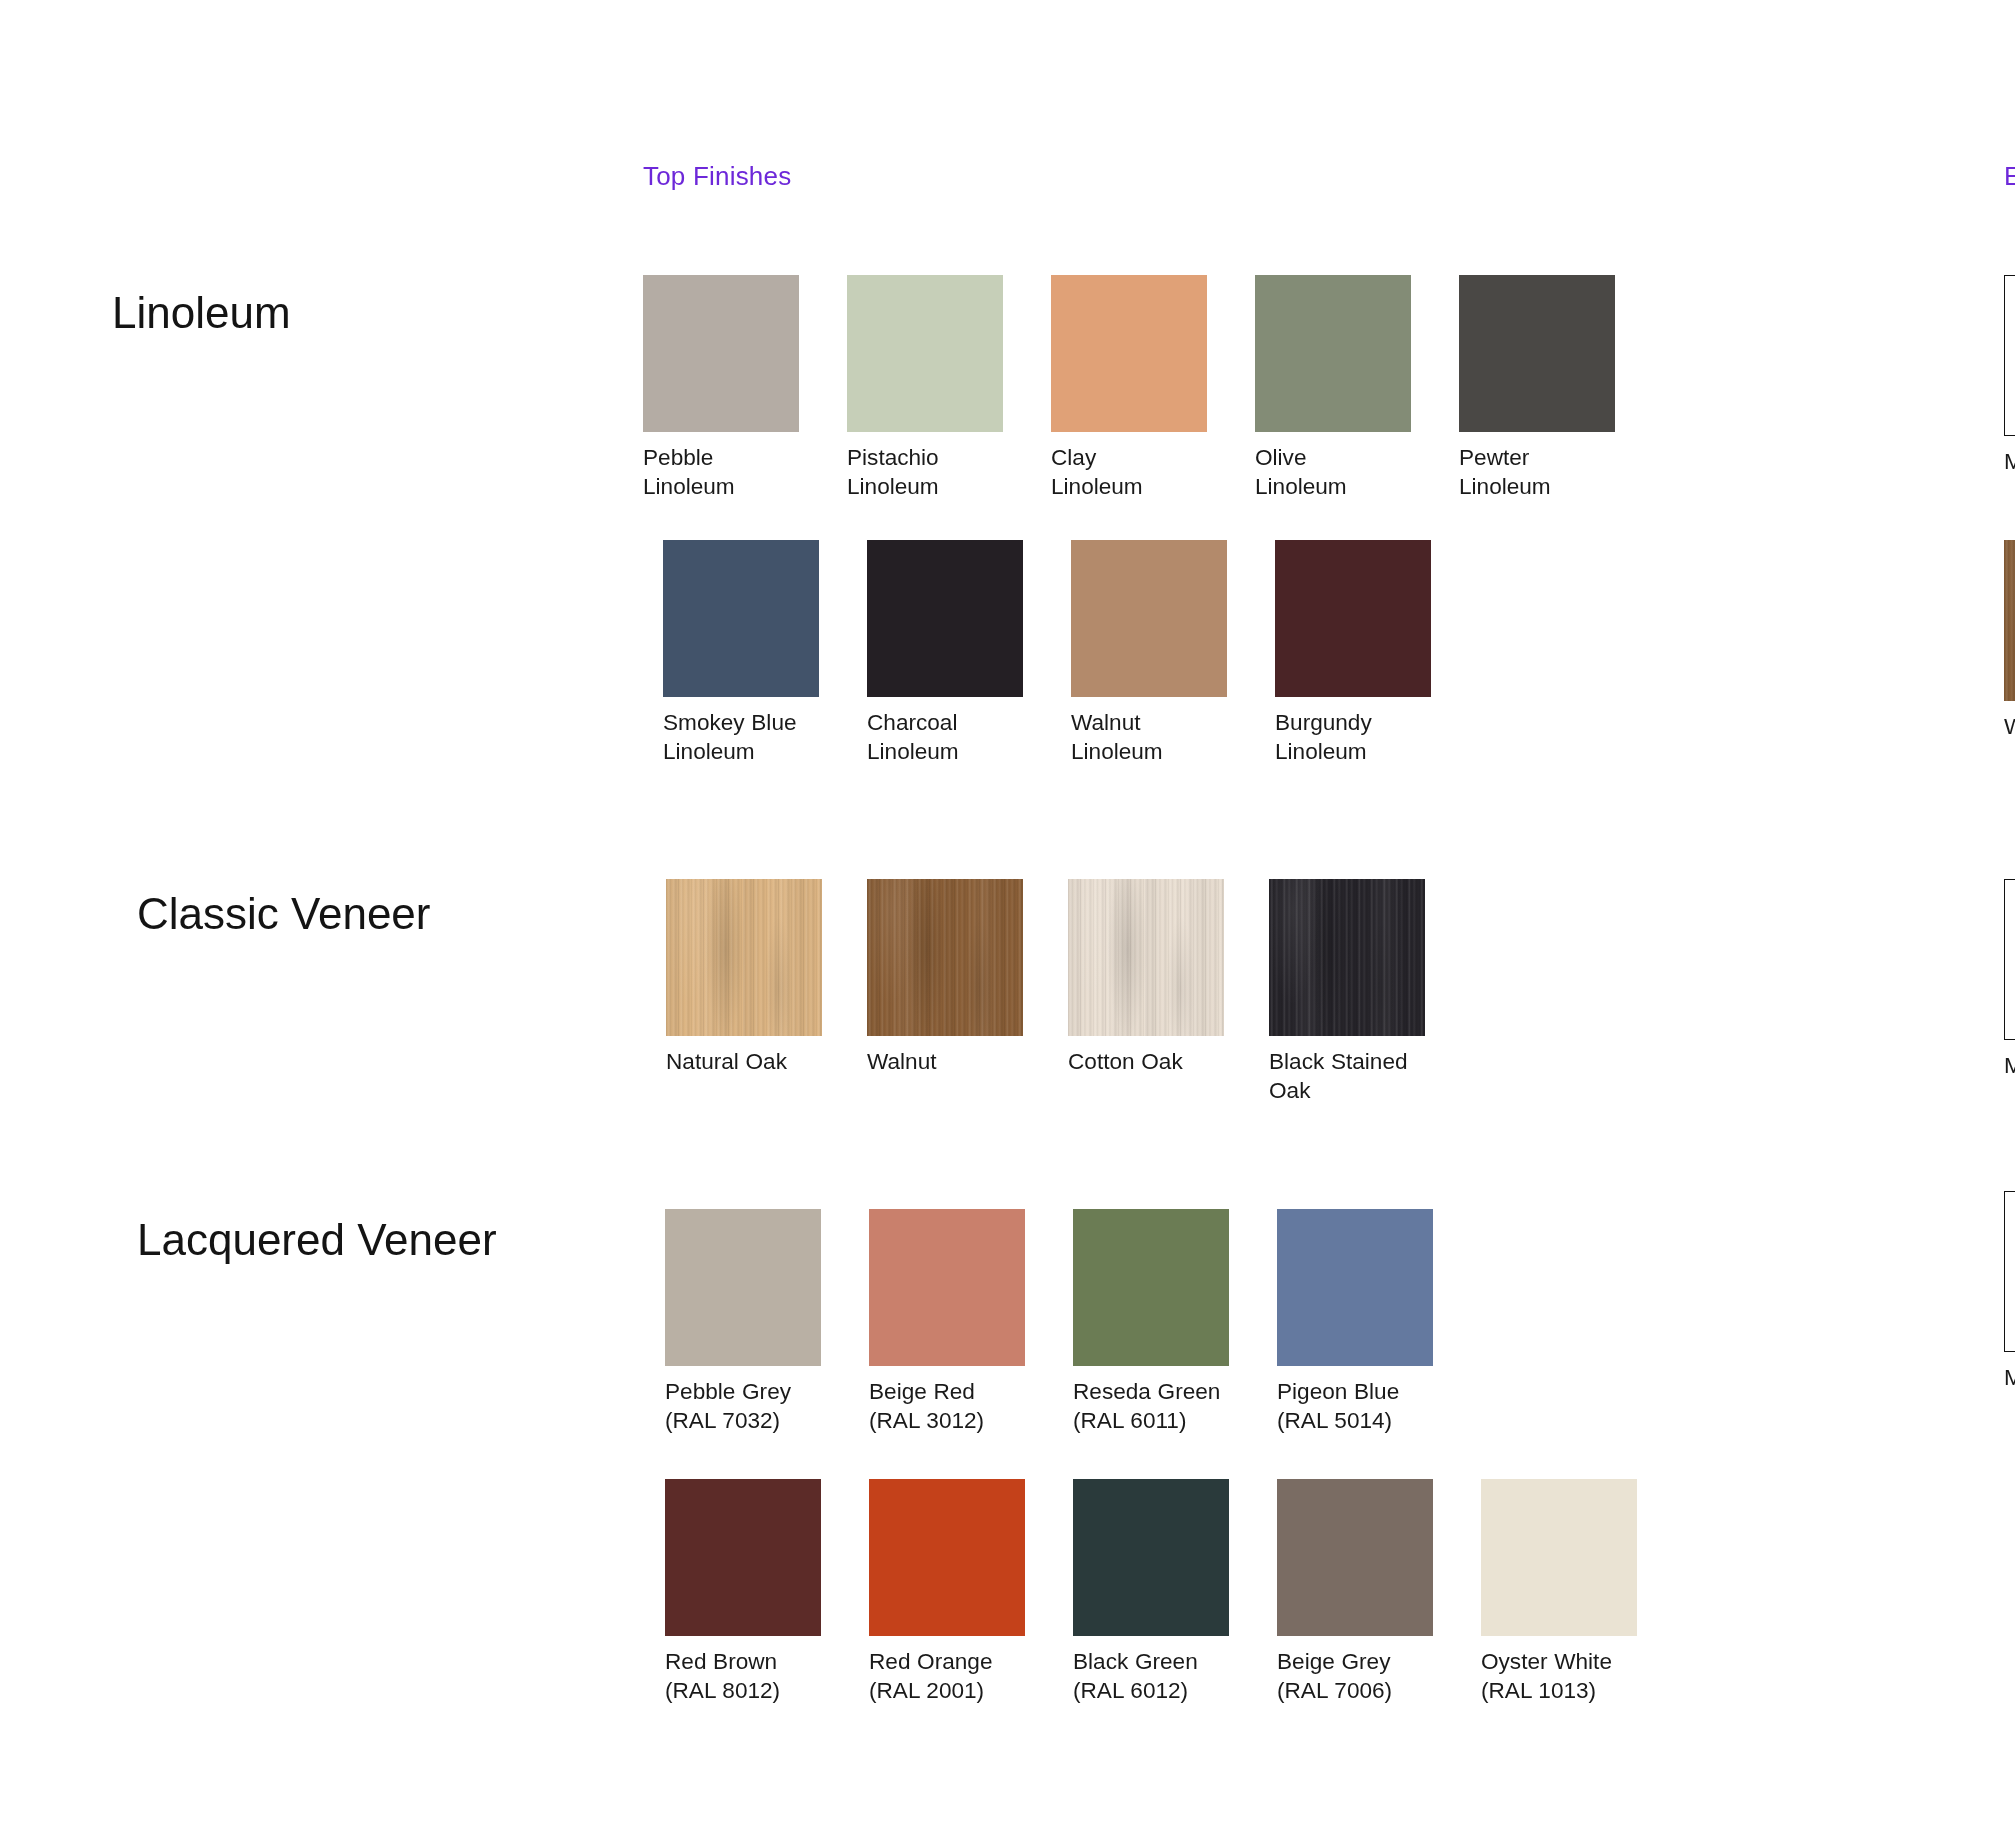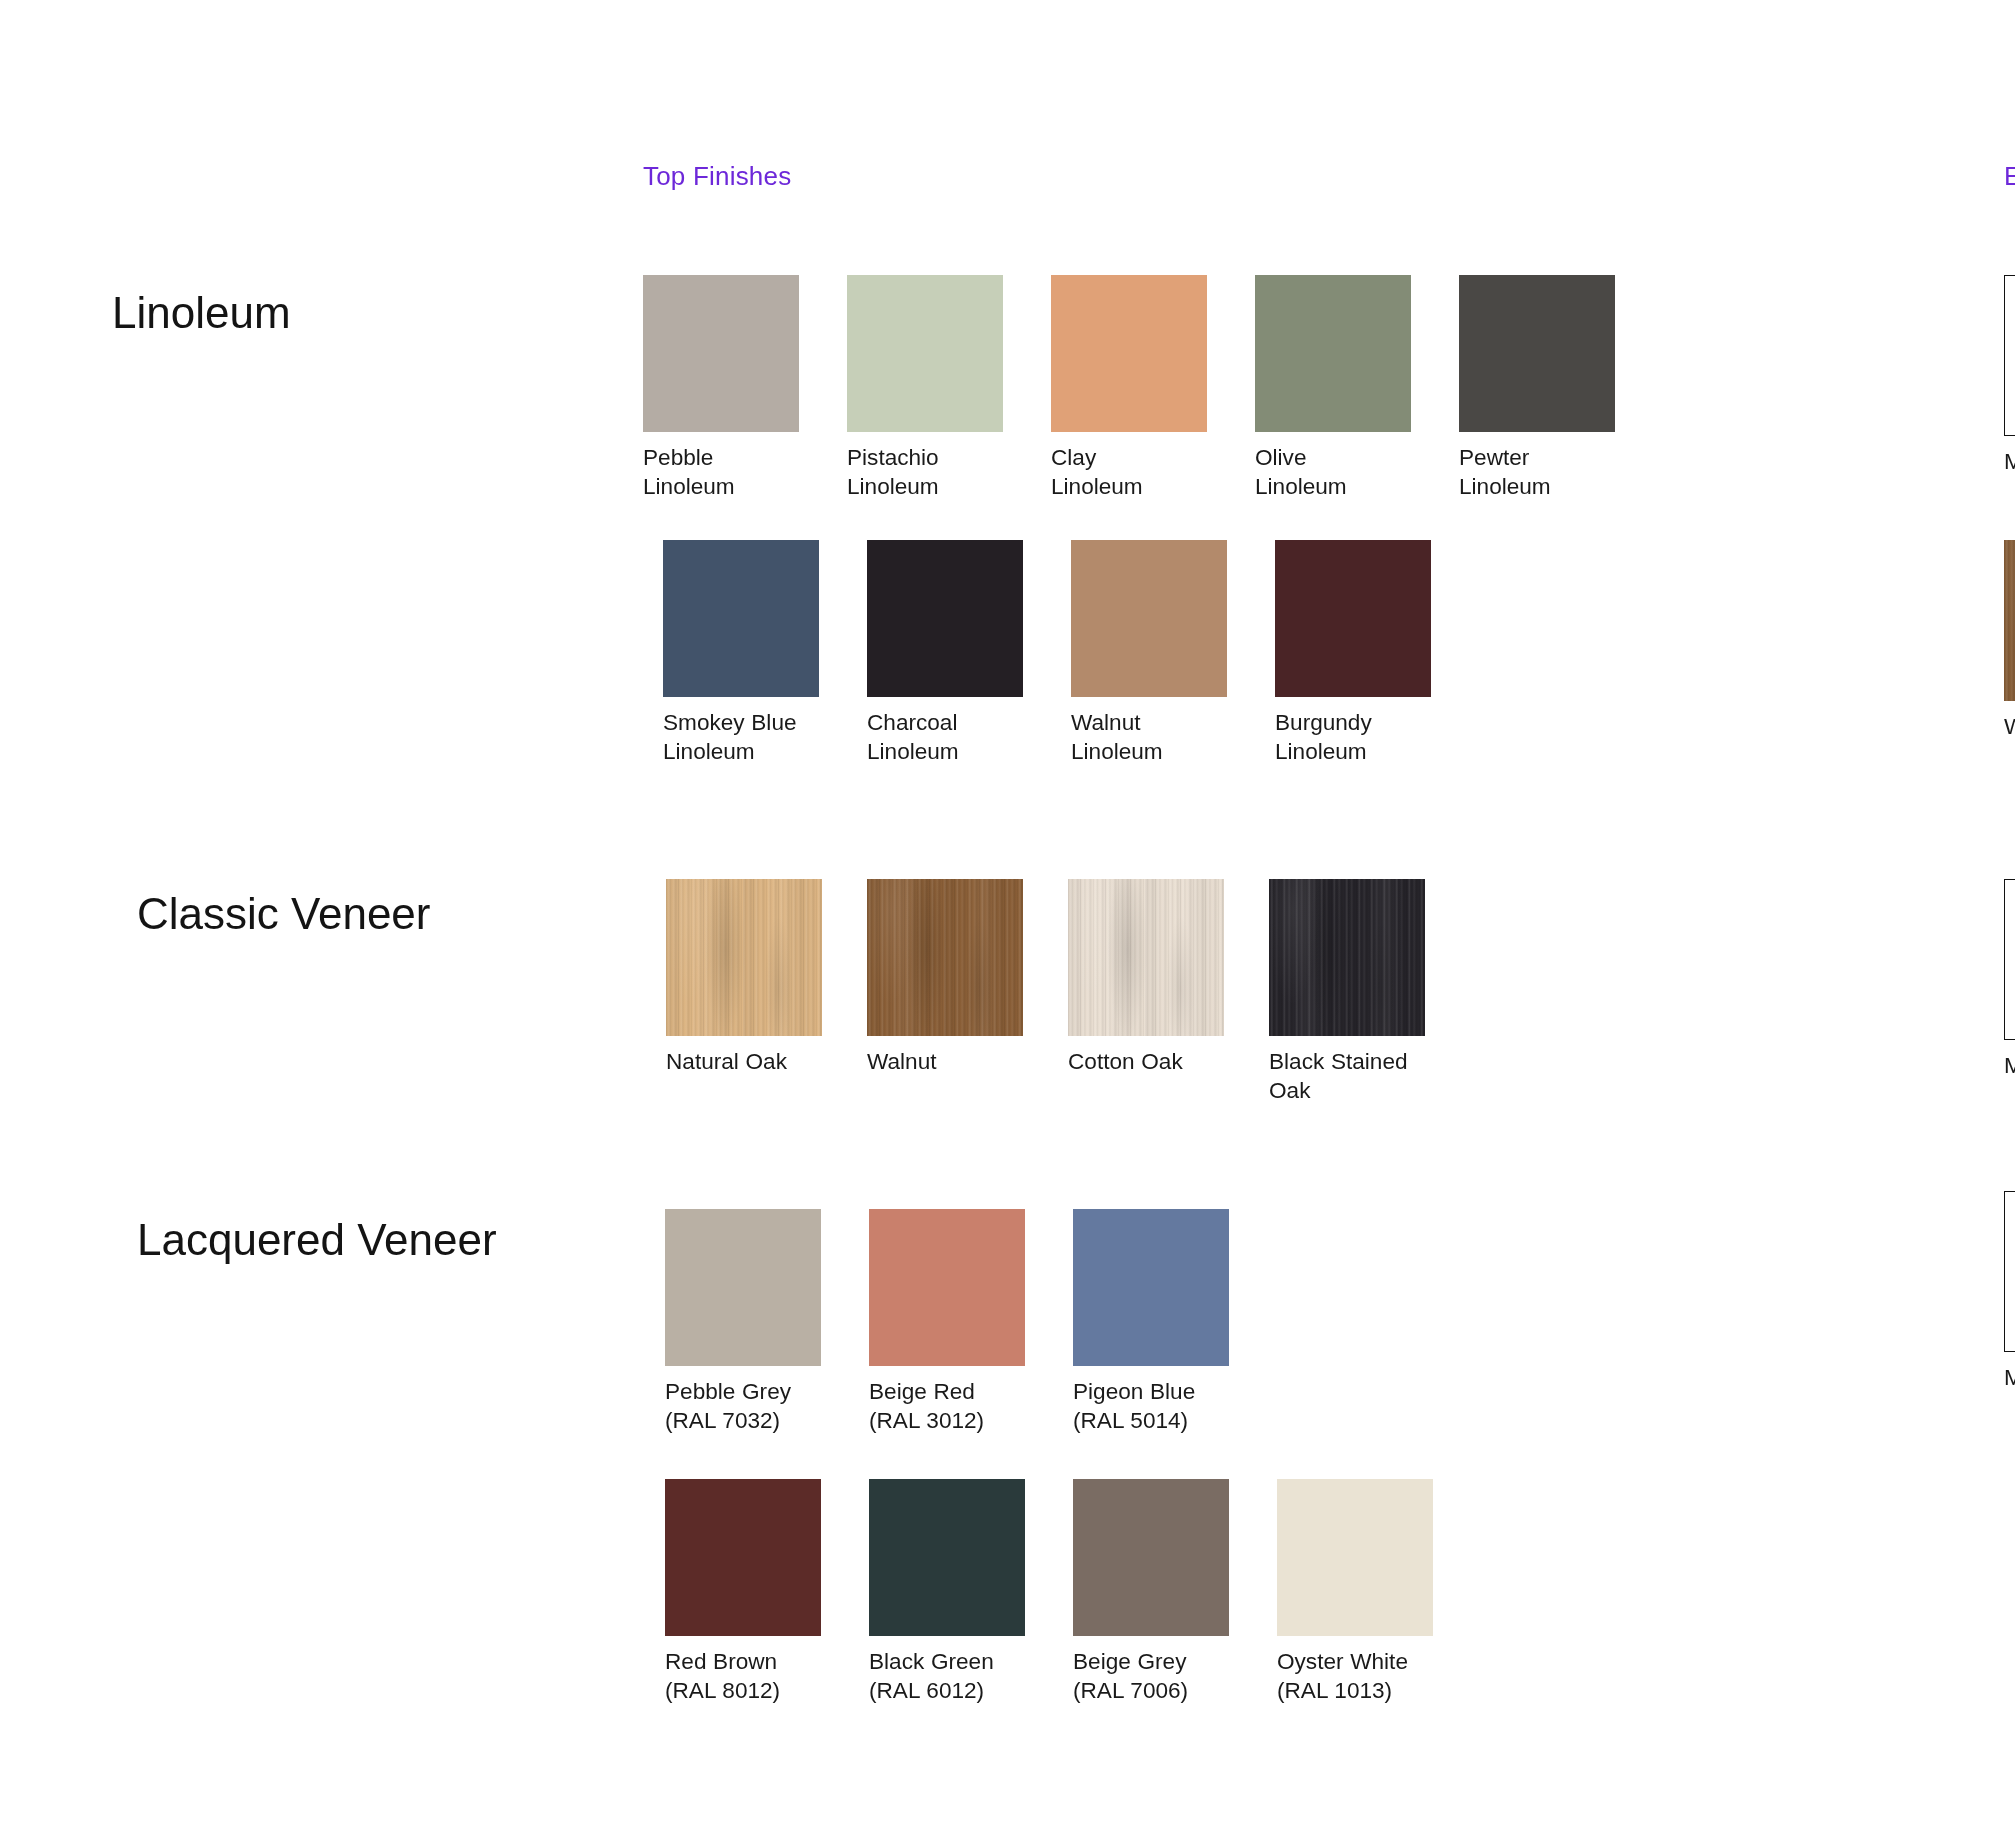--- a/index.html
+++ b/index.html
@@ -198,30 +198,38 @@
   <div class="grid" id="g-lv-top-1" style="left:665px;top:1209px;gap:48px;">
       <div class="cell">
         <div class="chip" style="background: rgb(185, 176, 164);"></div>
         <div class="caption"><span>Pebble Grey</span><span class="sub">(RAL 7032)</span></div>
       </div>
       <div class="cell">
         <div class="chip" style="background: rgb(201, 128, 108);"></div>
         <div class="caption"><span>Beige Red</span><span class="sub">(RAL 3012)</span></div>
       </div>
       <div class="cell">
+        <div class="chip" style="background: rgb(107, 124, 84);"></div>
+        <div class="caption"><span>Reseda Green</span><span class="sub">(RAL 6011)</span></div>
+      </div>
+      <div class="cell">
         <div class="chip" style="background: rgb(100, 121, 159);"></div>
         <div class="caption"><span>Pigeon Blue</span><span class="sub">(RAL 5014)</span></div>
       </div>
     </div>
   <div class="grid" id="g-lv-top-2" style="left:665px;top:1479px;gap:48px;">
       <div class="cell">
         <div class="chip" style="background: rgb(92, 43, 40);"></div>
         <div class="caption"><span>Red Brown</span><span class="sub">(RAL 8012)</span></div>
       </div>
       <div class="cell">
+        <div class="chip" style="background: rgb(196, 65, 26);"></div>
+        <div class="caption"><span>Red Orange</span><span class="sub">(RAL 2001)</span></div>
+      </div>
+      <div class="cell">
         <div class="chip" style="background: rgb(42, 58, 59);"></div>
         <div class="caption"><span>Black Green</span><span class="sub">(RAL 6012)</span></div>
       </div>
       <div class="cell">
         <div class="chip" style="background: rgb(122, 108, 99);"></div>
         <div class="caption"><span>Beige Grey</span><span class="sub">(RAL 7006)</span></div>
       </div>
       <div class="cell">
         <div class="chip" style="background: rgb(234, 227, 211);"></div>
         <div class="caption"><span>Oyster White</span><span class="sub">(RAL 1013)</span></div>

